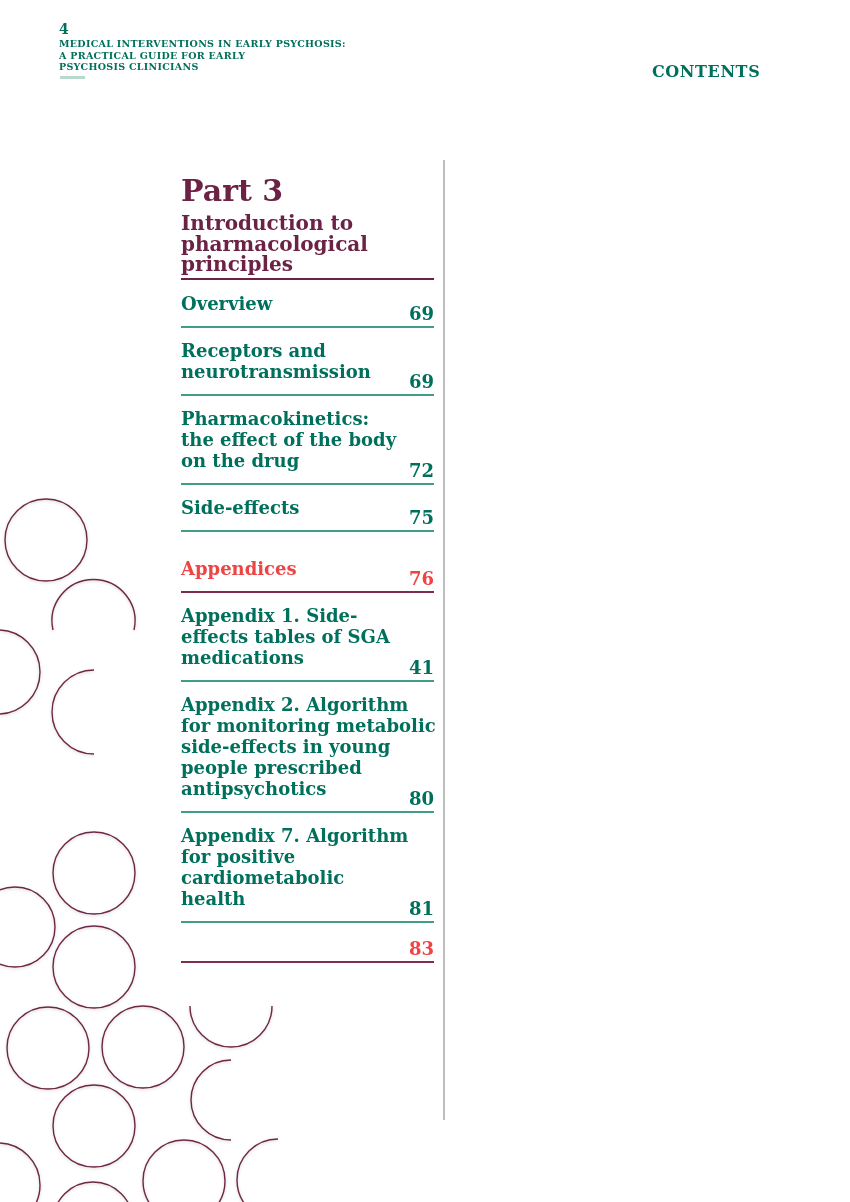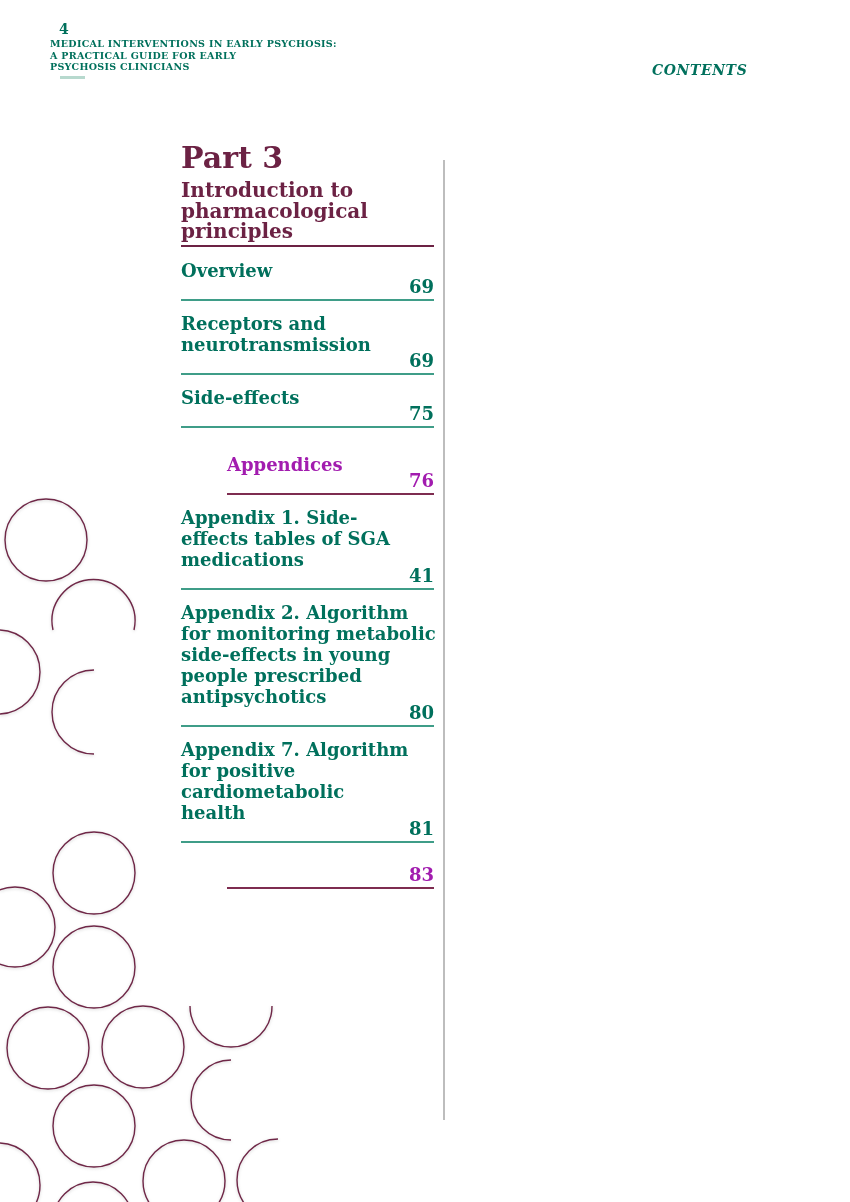--- a/index.html
+++ b/index.html
@@ -10,81 +10,80 @@
     overflow: hidden;
     font-family: "DejaVu Serif", "Liberation Serif", serif;
   }
 
   
   .page-num {
     position: absolute; left: 59px; top: 21px;
     font-size: 14px; font-weight: bold; color: #00705c;
   }
   .doc-title {
-    position: absolute; left: 50px; top: 38px;
+    position: absolute; left: 59px; top: 38px;
     font-size: 9.5px; line-height: 11.5px; font-weight: bold;
     letter-spacing: 0.3px; color: #00705c; white-space: pre;
   }
   .doc-title-underline {
     position: absolute; left: 60px; top: 76px;
     width: 25px; height: 3px; background: #b7d9ce;
   }
   .contents-label {
     position: absolute; left: 652px; top: 62px;
-    font-size: 14px; font-weight: bold; letter-spacing: 0.6px;
+    font-size: 16px; font-weight: bold; letter-spacing: 0.6px;
     color: #00705c;
-    font-style: italic;
   }
 
   
   .decor-circles {
     position: absolute; left: 0; top: 0;
     pointer-events: none;
   }
   .decor-circles circle, .decor-circles path {
     fill: none; stroke: #6f2747; stroke-width: 1.4;
   }
   .decor-circles { filter: drop-shadow(0 1.5px 1.5px rgba(90,90,90,0.28)); }
 
   
   .vdivider {
     position: absolute; left: 443px; top: 160px;
     width: 2px; height: 960px; background: #bdbdbd;
   }
 
   
   .toc-col {
-    position: absolute; left: 181px; top: 144px;
+    position: absolute; left: 181px; top: 177px;
     width: 253px;
   }
   .part-heading {
     border-bottom: 2px solid #6c2244;
     padding-bottom: 3px;
     margin-bottom: 13px;
     color: #6c2244;
   }
   .part-label {
     font-size: 30px; line-height: 28px; font-weight: bold;
   }
   .part-subtitle {
     font-size: 20px; line-height: 20.5px; font-weight: bold;
     margin-top: 8px; white-space: pre;
   }
 
   .entry {
     position: relative;
     font-size: 18px; line-height: 21px; font-weight: bold;
-    padding-bottom: 18px;
+    padding-bottom: 12px;
     border-bottom: 2px solid;
     margin-bottom: 12px;
   }
   .entry .t { white-space: pre; display: block; }
   .entry .p { position: absolute; right: 0; bottom: 2px; }
   .entry.teal   { color: #00705c; border-color: #3f9d88; }
-  .entry.maroon { color: #a21caf; border-color: #7e2c50; margin-left: 46px; }
+  .entry.maroon { color: #ef4444; border-color: #7e2c50; }
   .entry.gap-before { margin-top: 26px; }
 </style>
 </head>
 <body>
 
 <div class="page-num">4</div>
 <div class="doc-title">MEDICAL INTERVENTIONS IN EARLY PSYCHOSIS:
 A PRACTICAL GUIDE FOR EARLY
 PSYCHOSIS CLINICIANS</div>
 <div class="doc-title-underline"></div>
@@ -125,20 +124,26 @@
     <span class="p">69</span>
   </div>
 
   <div class="entry teal">
     <span class="t">Receptors and
 neurotransmission</span>
     <span class="p">69</span>
   </div>
 
 
+  <div class="entry teal">
+    <span class="t">Pharmacokinetics:
+the effect of the body
+on the drug</span>
+    <span class="p">72</span>
+  </div>
 
   <div class="entry teal">
     <span class="t">Side-effects</span>
     <span class="p">75</span>
   </div>
 
   <div class="entry maroon gap-before">
     <span class="t">Appendices</span>
     <span class="p">76</span>
   </div>

